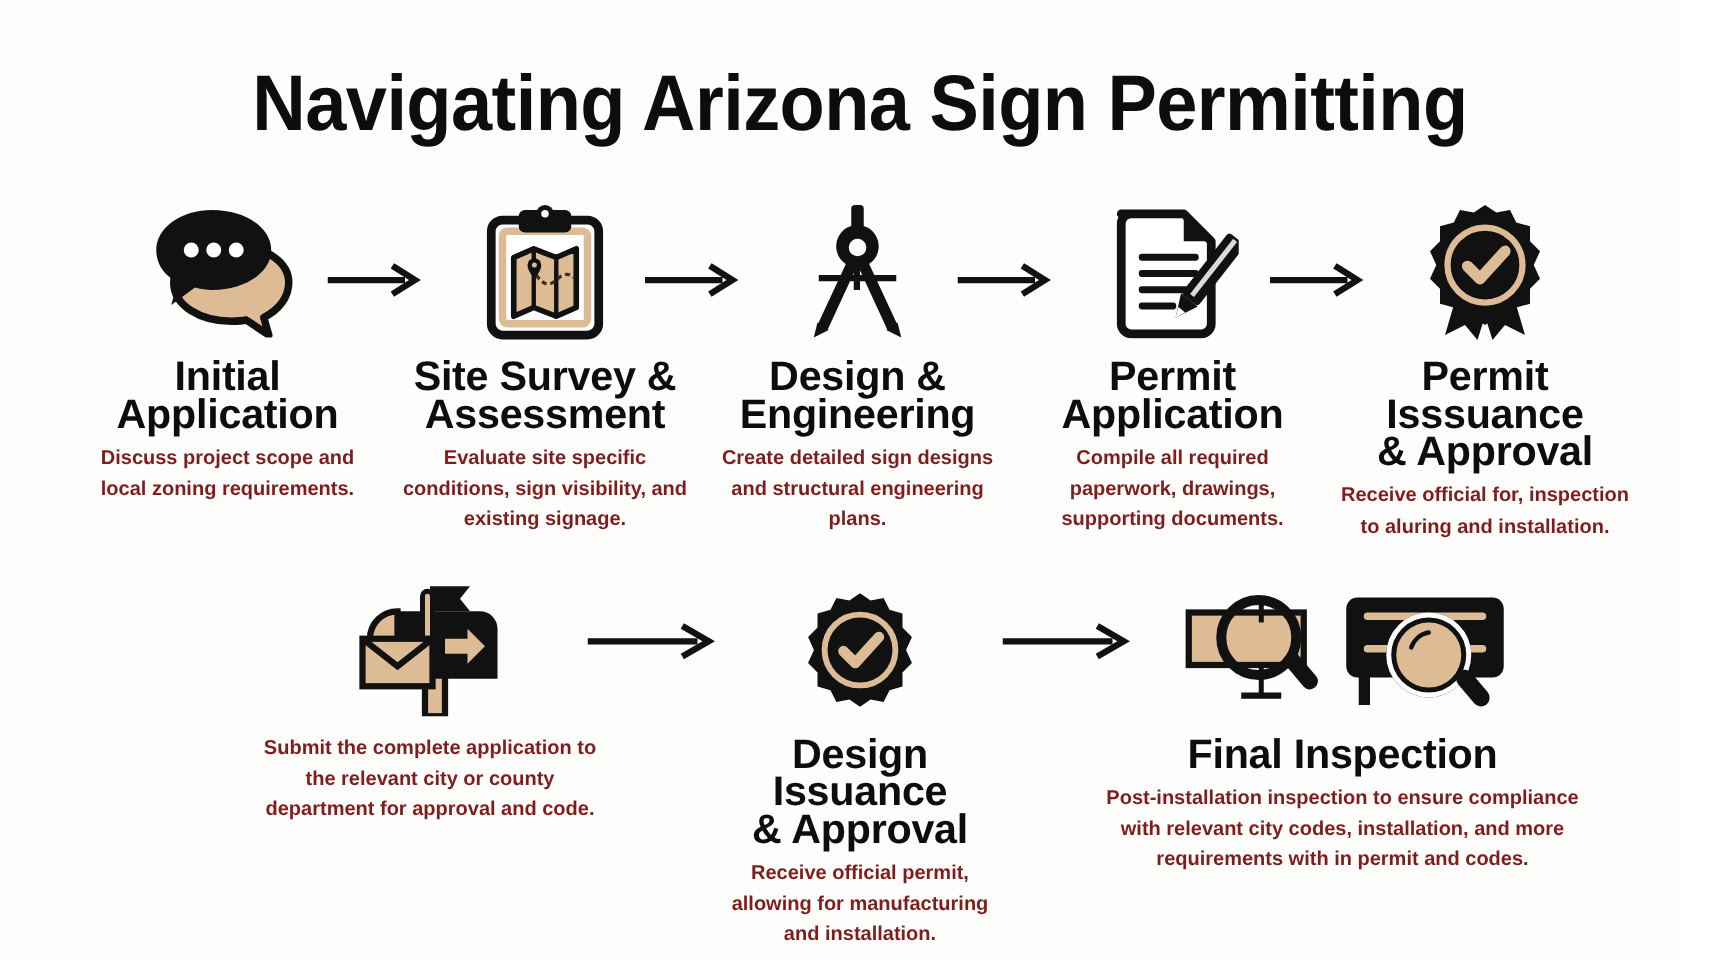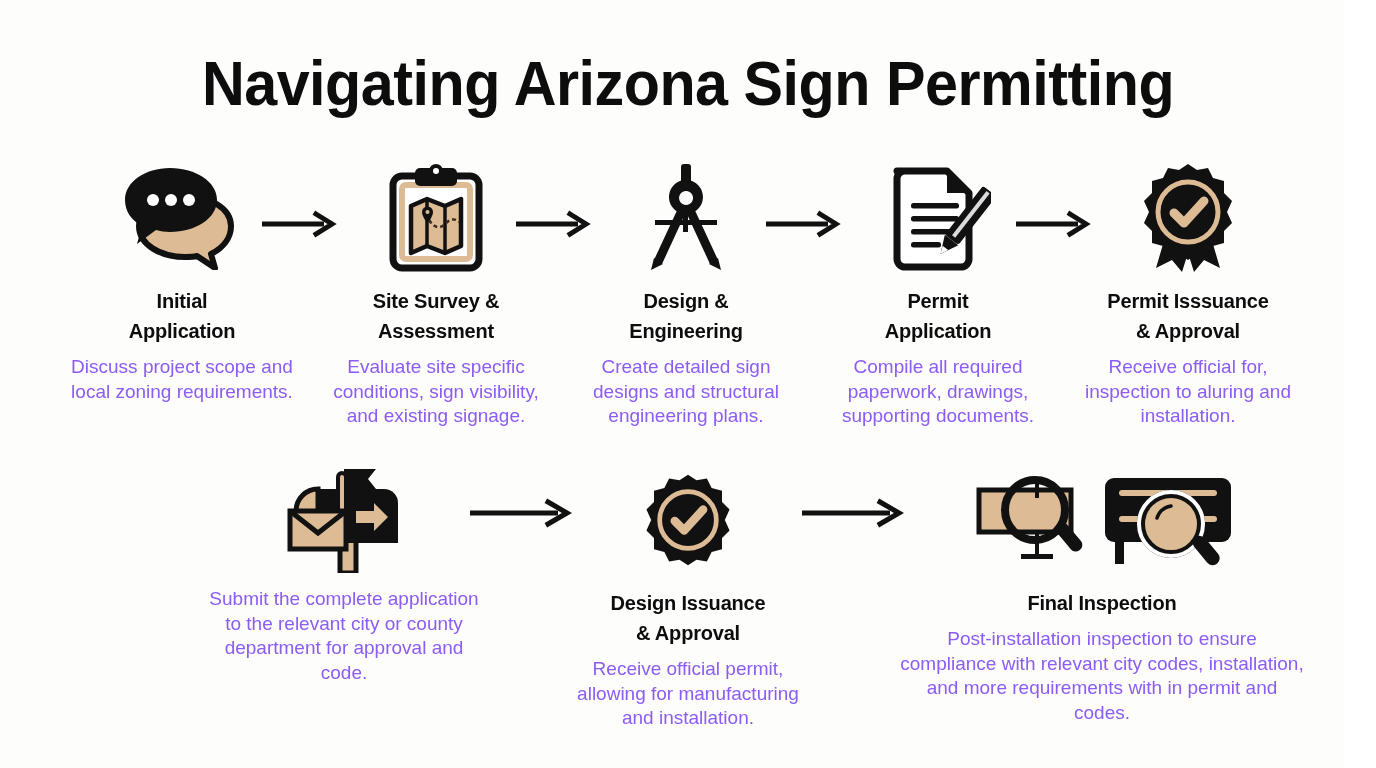--- a/index.html
+++ b/index.html
@@ -44,48 +44,48 @@
     text-align: center;
   }
   .icon-wrap {
     height: 116px;
     display: flex;
     align-items: center;
     justify-content: center;
   }
   .icon-wrap svg { display: block; }
   .step-title {
-    font-size: 20px;
+    font-size: 33px;
     line-height: 30px;
     font-weight: 700;
     color: #0d0d0d;
     margin-top: 10px;
     letter-spacing: -0.2px;
   }
   .step-desc {
-    font-size: 19px;
+    font-size: 16px;
     line-height: 24.5px;
-    font-weight: 400;
-    color: #8b5cf6;
+    font-weight: 700;
+    color: #7f1d1d;
     margin-top: 9px;
   }
 
   
   .row1 { top: 160px; width: 232px; }
   .r1c1 { left: 66px; }
   .r1c2 { left: 320px; }
   .r1c3 { left: 570px; }
   .r1c4 { left: 822px; }
   .r1c5 { left: 1072px; }
 
   
   .row2 { top: 462px; }
   .r2c1 { left: 200px;  width: 288px; }
   .r2c2 { left: 572px;  width: 232px; }
-  .r2c3 { left: 900px;  width: 404px; }
+  .r2c3 { left: 872px;  width: 404px; }
 
   
   .arrow {
     position: absolute;
     height: 30px;
   }
   .arrow svg { display: block; }
   .a1 { left: 262px; top: 210px; }
   .a2 { left: 516px; top: 210px; }
   .a3 { left: 766px; top: 210px; }

